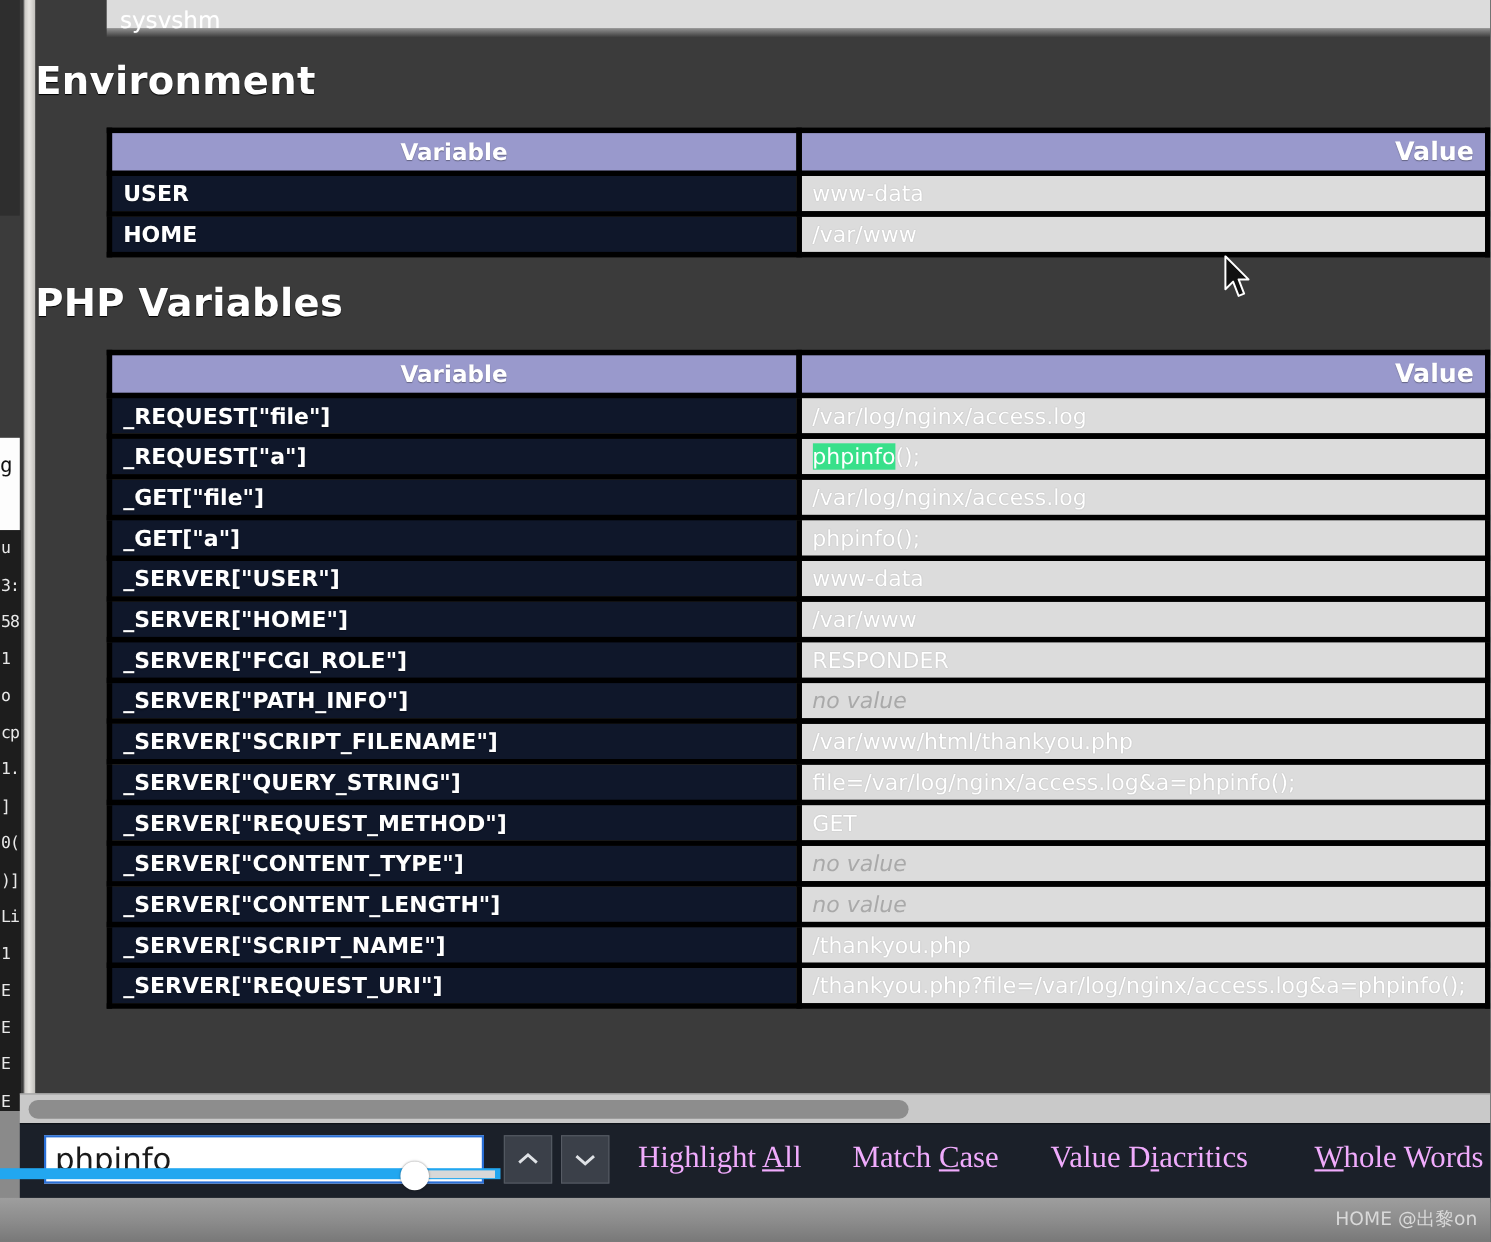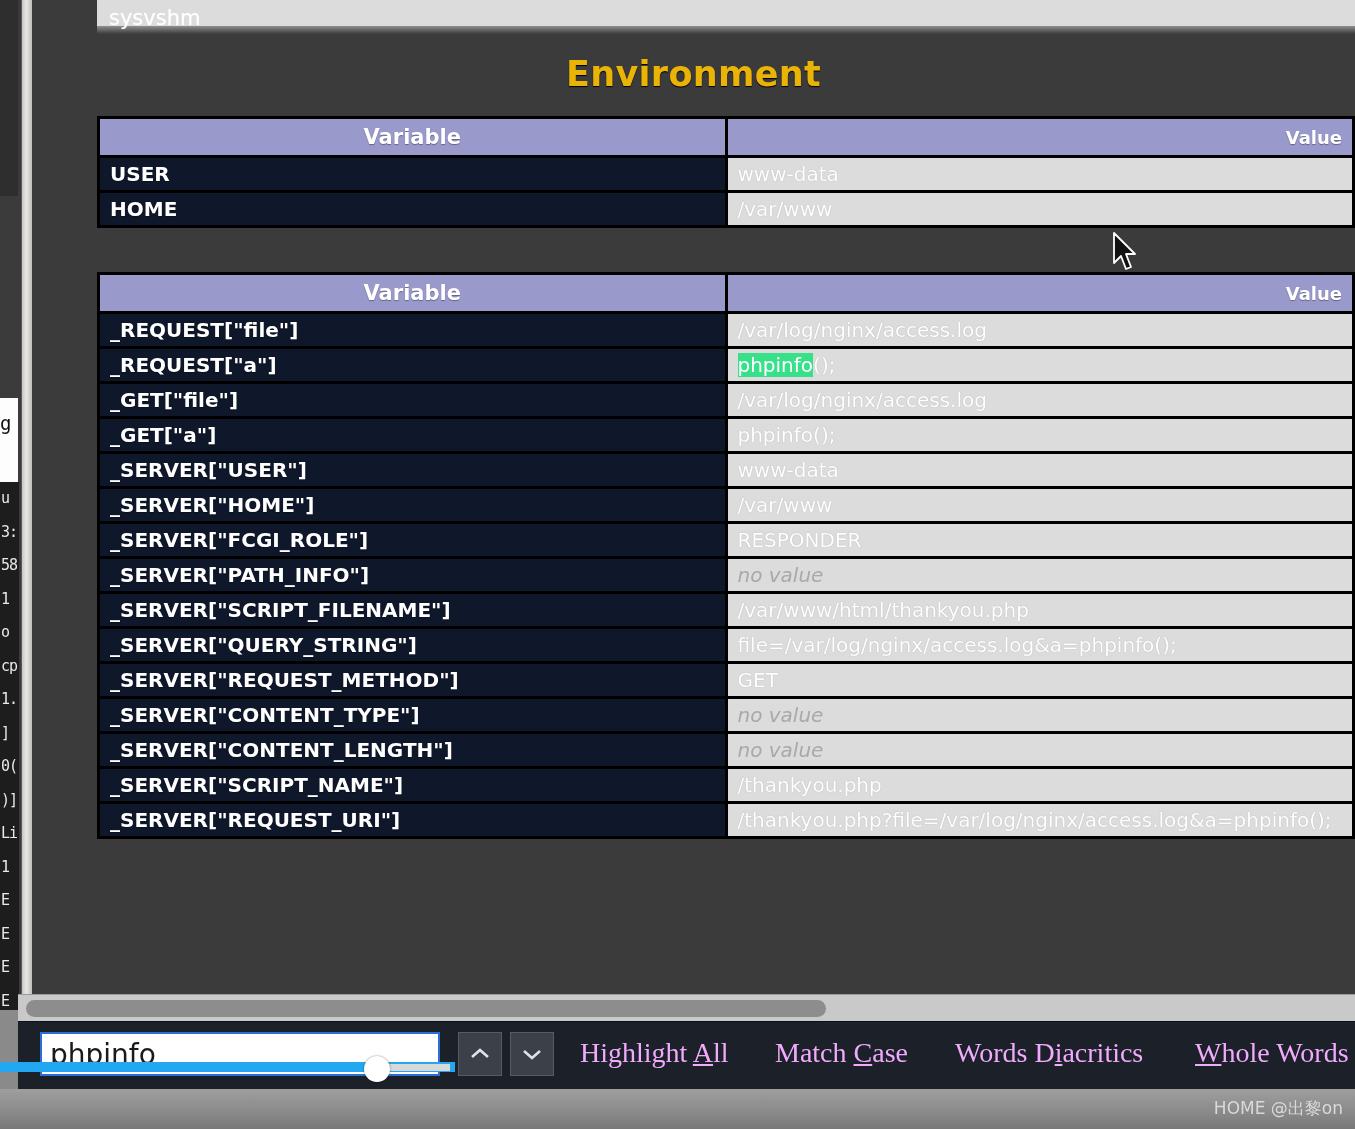--- a/index.html
+++ b/index.html
@@ -87,39 +87,39 @@
     height: 26px;
     box-sizing: border-box;
     text-shadow: 0 0 1px rgba(255,255,255,.5);
   }
   .top-row-shadow {
     height: 8px;
     background: linear-gradient(to bottom,#8f8f8f,#3b3b3b);
   }
 
   h2.section {
-    text-align: center;
+    text-align: left;
     font-size: 35px;
     font-weight: bold;
-    color: #eab308;
+    color: #ffffff;
     margin: 0;
     padding: 0;
     letter-spacing: .3px;
     text-shadow: 0 1px 1px #000;
   }
 
   table.info {
     border-collapse: collapse;
     table-layout: fixed;
     width: 1258px;
     margin-left: 65px;
   }
   table.info th,
   table.info td {
-    border: 3px solid #000000;
+    border: 5px solid #000000;
     font-size: 20px;
     padding: 4px 10px;
     height: 33px;
     box-sizing: border-box;
     overflow: hidden;
     white-space: nowrap;
   }
   table.info th.hv {
     background: #9999cc;
     color: #ffffff;
@@ -127,21 +127,21 @@
     text-align: center;
     font-size: 21px;
     height: 39px;
     text-shadow: 0 1px 1px rgba(0,0,0,.35);
   }
   table.info th.hval {
     background: #9999cc;
     color: #ffffff;
     font-weight: bold;
     text-align: right;
-    font-size: 18px;
+    font-size: 23px;
     height: 39px;
     text-shadow: 0 1px 1px rgba(0,0,0,.35);
   }
   table.info td.e {
     background: #0f172a;
     color: #ffffff;
     font-weight: bold;
     width: 610px;
     text-shadow: 0 1px 1px rgba(0,0,0,.30);
   }
@@ -323,20 +323,21 @@
             </tr>
             <tr>
               <td class="e">HOME</td>
               <td class="v">/var/www</td>
             </tr>
           </tbody>
       </table>
 
       <div class="spacer-sm"></div>
 
+      <h2 class="section">PHP Variables</h2>
       <div class="spacer-sm"></div>
       <table class="info">
         <thead>
           <tr>
             <th class="hv">Variable</th>
             <th class="hval">Value</th>
           </tr>
         </thead>
         <tbody id="php-body">
             <tr>
@@ -425,21 +426,21 @@
       </svg>
     </div>
 
     <div class="find-opt opt-highlight">
       <span>Highlight </span><u>A</u><span>ll</span>
     </div>
     <div class="find-opt opt-case">
       <span>Match </span><u>C</u><span>ase</span>
     </div>
     <div class="find-opt opt-diac">
-      <span>Words D</span><u>i</u><span>acritics</span>
+      <span>Value D</span><u>i</u><span>acritics</span>
     </div>
     <div class="find-opt opt-words">
       <u>W</u><span>hole Words</span>
     </div>
   </div>
 
   <div class="slider"></div>
   <div class="slider-rest"></div>
   <div class="slider-thumb"></div>
 

